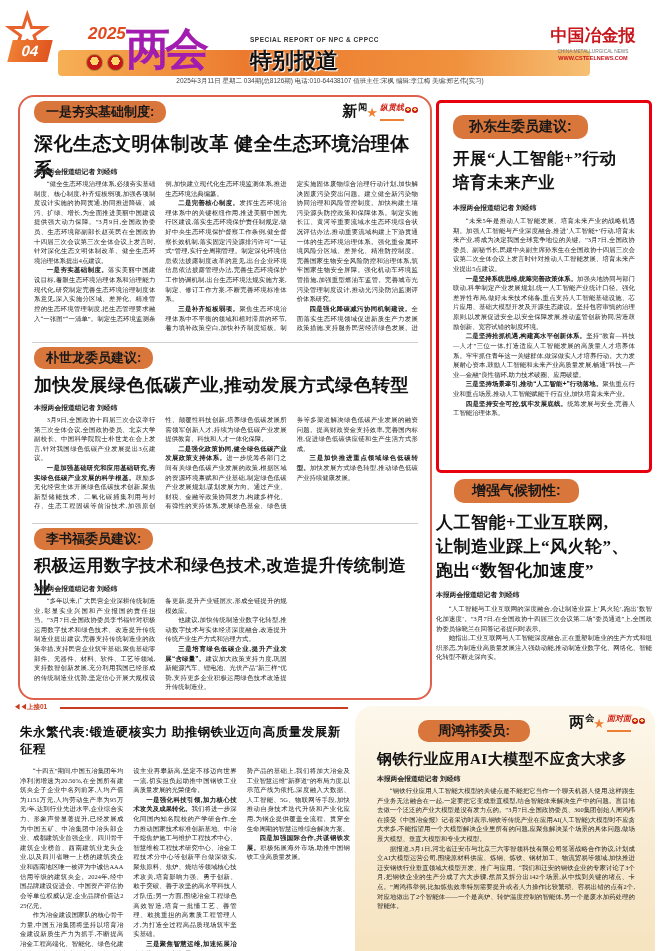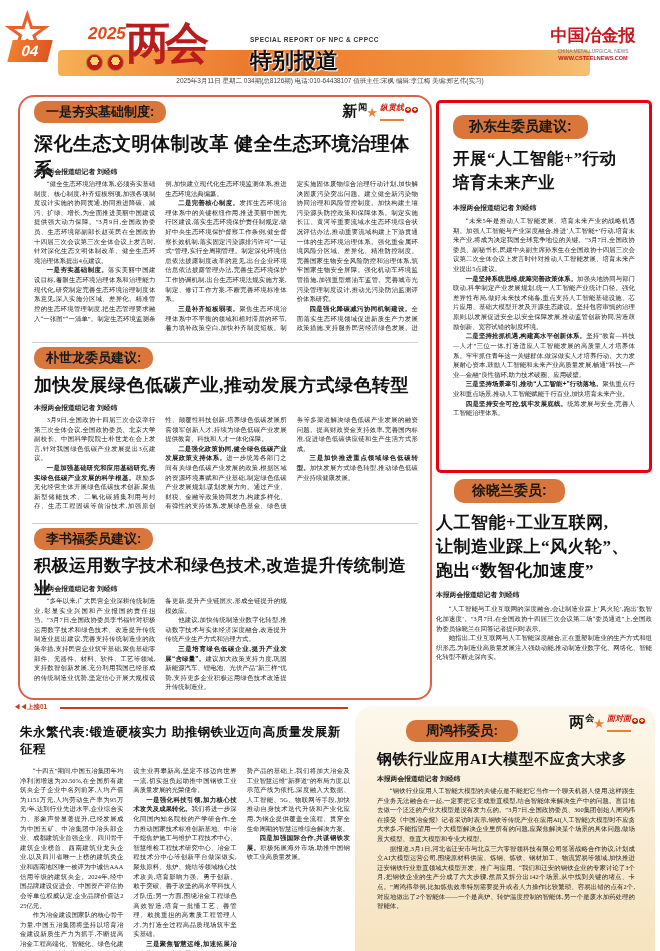--- a/index.html
+++ b/index.html
@@ -5,21 +5,21 @@
   html,body{margin:0;padding:0;background:#e8e8e8;}
   .page{position:relative;width:660px;height:951px;background:#fff;overflow:hidden;
         font-family:"Liberation Sans",sans-serif;color:#1a1a1a;}
   .abs{position:absolute;}
 
   
   .star-icon{position:absolute;left:4px;top:6px;font-size:52px;line-height:52px;color:#e8622d;font-weight:bold;}
   .page-num{position:absolute;left:10px;top:40px;width:40px;height:22px;background:linear-gradient(90deg,#ef7f33,#e0551f);
             transform:skewX(-14deg);color:#fff;font-weight:bold;font-size:15px;text-align:center;line-height:22px;}
   .year{position:absolute;left:88px;top:24px;font-size:17px;font-weight:bold;font-style:italic;color:#e04a1f;}
-  .brand{position:absolute;left:126px;top:14px;font-size:44px;font-weight:900;letter-spacing:-5px;color:#b91c1c;}
+  .brand{position:absolute;left:126px;top:20px;font-size:44px;font-weight:900;letter-spacing:-5px;color:#a21caf;}
   .rep-en{position:absolute;left:250px;top:36px;font-size:6.5px;color:#333;font-weight:bold;letter-spacing:.5px;}
   .ribbon{position:absolute;left:58px;top:50px;width:532px;height:26px;border-radius:4px;
           background:linear-gradient(90deg,#f7b055,#ec7a2e 35%,#f0913e 75%,#f6c074);}
   .rep-cn{position:absolute;left:250px;top:46px;font-size:22px;font-weight:900;color:#111;text-shadow:0 0 2px #fff,1px 1px 0 #fff;}
   .emblem{width:15px;height:15px;border-radius:50%;background:radial-gradient(circle at 50% 40%,#ffd76a 0 35%,#c8161d 36% 100%);
           border:1px solid #a5872b;display:inline-block;}
   .emblems{position:absolute;left:86px;top:54px;display:flex;gap:4px;}
   .paper{position:absolute;right:6px;top:24px;width:122px;text-align:center;}
   .paper-name{font-size:17px;font-weight:900;color:#c8161d;font-family:"Liberation Serif",serif;}
   .paper-en{font-size:4.8px;color:#777;margin-top:2px;}
@@ -153,21 +153,21 @@
     <div class="bodytext abs" style="left:14px;top:113px;width:182px;height:248px;">
       <p><span class="lead"></span><span>“未来5年是推动人工智能发展、培育未来产业的战略机遇期。加强人工智能与产业深度融合,推进‘人工智能+’行动,培育未来产业,将成为决定我国全球竞争地位的关键。”3月7日,全国政协委员、副秘书长,民建中央副主席孙东生在全国政协十四届三次会议第二次全体会议上发言时针对推动人工智能发展、培育未来产业提出5点建议。</span></p>
       <p><span class="lead">一是坚持系统思维,统筹完善政策体系。</span><span>加强央地协同与部门联动,科学制定产业发展规划,统一人工智能产业统计口径。强化差异性布局,做好未来技术储备,重点支持人工智能基础设施、芯片应用、基础大模型开发及开源生态建设。坚持包容审慎的治理原则,以发展促进安全,以安全保障发展,推动监管创新协同,营造鼓励创新、宽容试错的制度环境。</span></p>
       <p><span class="lead">二是坚持抢抓机遇,构建高水平创新体系。</span><span>坚持“教育—科技—人才”三位一体,打造适应人工智能发展的高质量人才培养体系。牢牢抓住青年这一关键群体,做深做实人才培养行动。大力发展耐心资本,鼓励人工智能和未来产业高质量发展,畅通“科技—产业—金融”良性循环,助力技术破圈、应用破壁。</span></p>
       <p><span class="lead">三是坚持场景牵引,推动“人工智能+”行动落地。</span><span>聚焦重点行业和重点场景,推动人工智能赋能千行百业,加快培育未来产业。</span></p>
       <p><span class="lead">四是坚持安全可控,筑牢发展底线。</span><span>统筹发展与安全,完善人工智能治理体系。</span></p>
     </div>
   </div>
 
   <div class="abs" style="left:436px;top:479px;width:216px;height:220px;">
-    <span class="badge" style="margin-left:18px;font-size:14px;padding:3px 18px;">徐晓兰委员:</span>
+    <span class="badge" style="margin-left:18px;font-size:14px;padding:3px 18px;">增强气候韧性:</span>
     <div class="headline" style="margin-top:8px;font-size:17px;line-height:1.4;">
       <div>人工智能+工业互联网,</div>
       <div>让制造业踩上“风火轮”、</div>
       <div>跑出“数智化加速度”</div>
     </div>
     <div class="byline" style="margin-top:8px;">本报两会报道组记者 刘经纬</div>
     <div class="bodytext" style="margin-top:4px;width:216px;height:92px;">
       <p><span class="lead"></span><span>“人工智能与工业互联网的深度融合,会让制造业踩上‘风火轮’,跑出‘数智化加速度’。”3月7日,在全国政协十四届三次会议第二场“委员通道”上,全国政协委员徐晓兰在回答记者提问时表示。</span></p>
       <p><span class="lead"></span><span>她指出,工业互联网与人工智能深度融合,正在重塑制造业的生产方式和组织形态,为制造业高质量发展注入强劲动能,推动制造业数字化、网络化、智能化转型不断走深向实。</span></p>
     </div>
@@ -191,21 +191,21 @@
     <div class="abs mini-logo" style="right:10px;top:6px;">
       <span class="big">两</span>
       <span class="small">会</span>
       <span class="star">★</span>
       <span class="red">面对面</span>
       <span class="dots">
           <i></i>
           <i></i>
         </span>
     </div>
-    <div class="abs" style="left:30px;top:14px;padding-left:21px;">
+    <div class="abs" style="left:42px;top:14px;padding-left:21px;">
       <span class="badge" style="font-size:13.5px;padding:2px 20px;">周鸿祎委员:</span>
     </div>
     <div class="headline abs" style="left:22px;top:44px;font-size:15px;">钢铁行业应用AI大模型不应贪大求多</div>
     <div class="byline abs" style="left:22px;top:68px;">本报两会报道组记者 刘经纬</div>
     <div class="bodytext abs" style="left:22px;top:80px;width:258px;height:165px;">
       <p><span class="lead"></span><span>“钢铁行业应用人工智能大模型的关键点是不能把它当作一个聊天机器人使用,这样跟生产业务无法融合在一起,一定要把它变成垂直模型,结合智能体来解决生产中的问题。盲目地去做一个泛泛的产业大模型是没有发力点的。”3月7日,全国政协委员、360集团创始人周鸿祎在接受《中国冶金报》记者采访时表示,钢铁等传统产业在应用AI(人工智能)大模型时不应贪大求多,不能指望用一个大模型解决企业里所有的问题,应聚焦解决某个场景的具体问题,做场景大模型、垂直大模型和专业大模型。</span></p>
       <p><span class="lead"></span><span>据报道,3月1日,河北省迁安市与北京三六零智领科技有限公司签署战略合作协议,计划成立AI大模型运营公司,围绕原材料供应、炼钢、炼铁、钢材加工、物流贸易等领域,加快推进迁安钢铁行业垂直领域大模型开发、推广与应用。“我们和迁安的钢铁企业的专家讨论了3个月,把钢铁企业的生产分成了六大步骤,然后又拆分出142个场景,从中找到关键的堵点、卡点。”周鸿祎举例,比如炼焦效率特别需要提升或者人力操作比较繁琐、容易出错的点有2个,对应地做出了2个智能体——一个是高炉、转炉温度控制的智能体,另一个是废水加药处理的智能体。</span></p>
     </div>
   </div>
 

